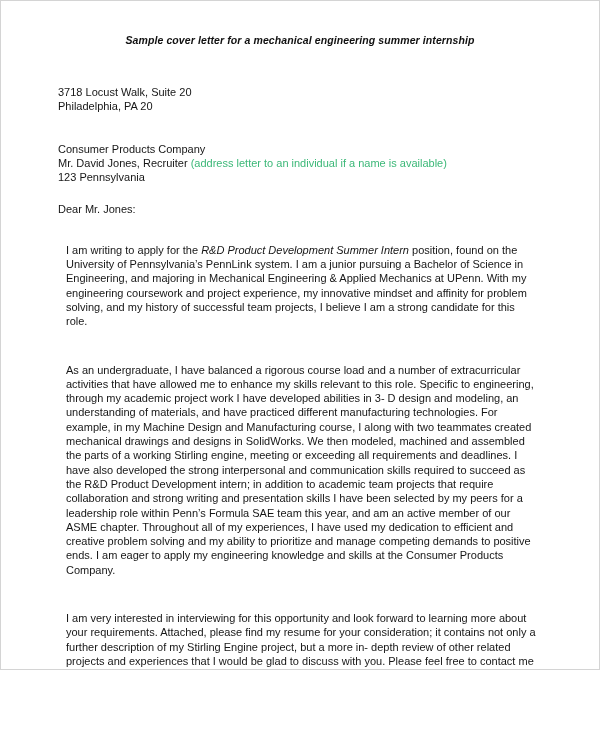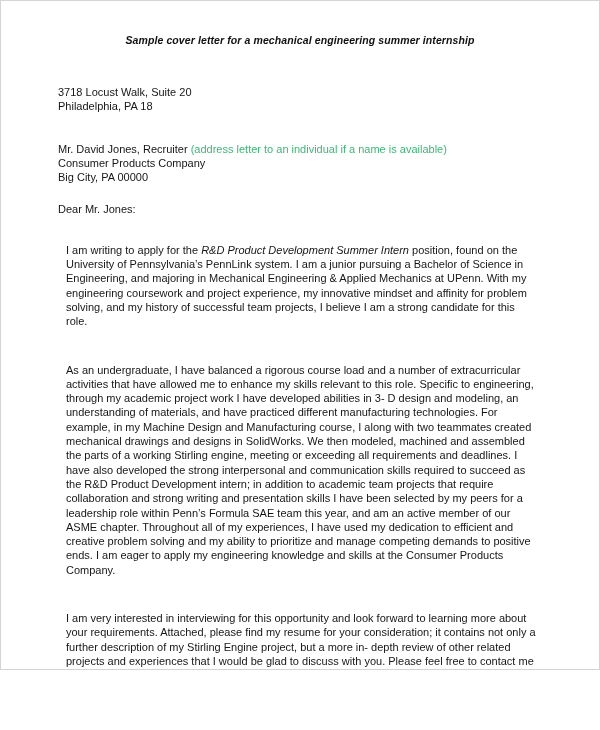--- a/index.html
+++ b/index.html
@@ -74,32 +74,32 @@
 <body>
 
 <div class="page">
 
   <div class="doc-title">Sample cover letter for a mechanical engineering summer internship</div>
 
   <div class="letter">
 
     <div class="block tight">
       <div class="line">3718 Locust Walk, Suite 20</div>
-      <div class="line">Philadelphia, PA 18</div>
+      <div class="line">Philadelphia, PA 20</div>
     </div>
 
     <div class="spacer-sm"></div>
 
 
     <div class="spacer-sm"></div>
 
     <div class="block tight">
+      <div class="line">Consumer Products Company</div>
       <div class="line"><span>Mr. David Jones, Recruiter</span> <span class="note-green">(address letter to an individual if a name is available)</span></div>
-      <div class="line">Consumer Products Company</div>
-      <div class="line">Big City, PA 00000</div>
+      <div class="line">123 Pennsylvania</div>
     </div>
 
     <div class="spacer-md"></div>
 
     <div class="block tight">
       <div class="line">Dear Mr. Jones:</div>
     </div>
 
     <div class="spacer-md"></div>
 

